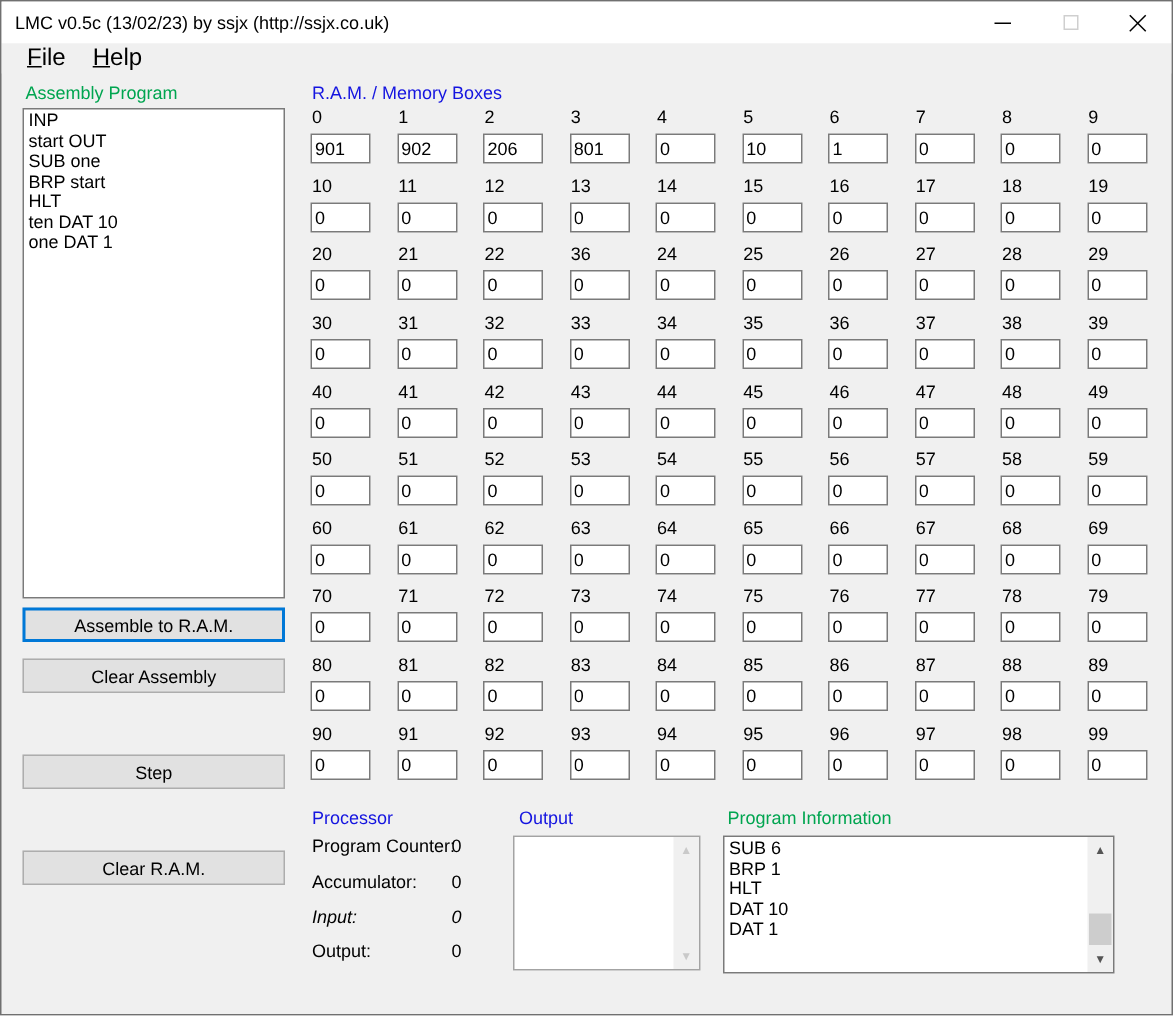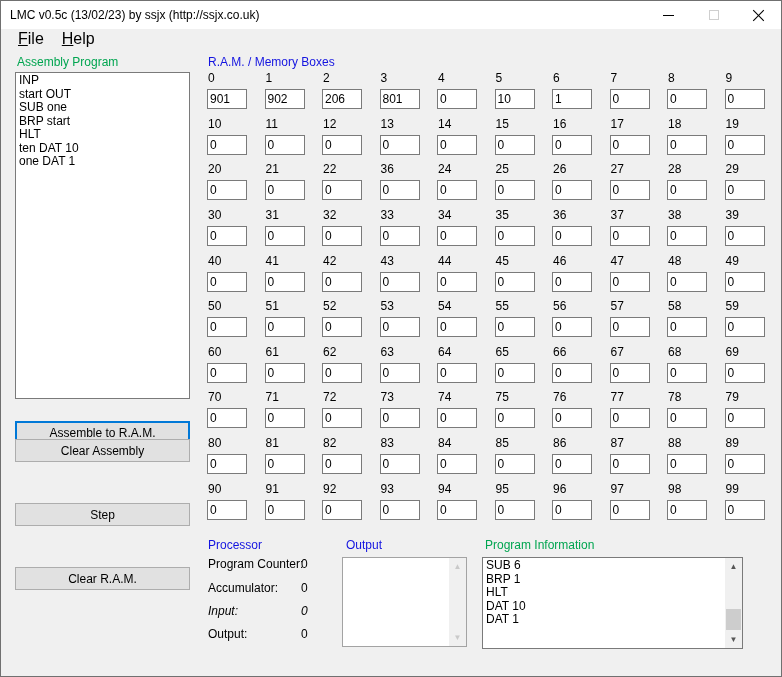--- a/index.html
+++ b/index.html
@@ -86,21 +86,21 @@
   <div class="listbox" id="asmList" style="left:14px; top:71px; width:175px; height:327px;">
       <div class="lb-line">INP</div>
       <div class="lb-line">start OUT</div>
       <div class="lb-line">SUB one</div>
       <div class="lb-line">BRP start</div>
       <div class="lb-line">HLT</div>
       <div class="lb-line">ten DAT 10</div>
       <div class="lb-line">one DAT 1</div>
     </div>
 
-  <button class="btn focused" style="top:420px;">Assemble to R.A.M.</button>
+  <button class="btn focused" style="top:404px;">Assemble to R.A.M.</button>
   <button class="btn" style="top:438px;">Clear Assembly</button>
   <button class="btn" style="top:502px;">Step</button>
   <button class="btn" style="top:566px;">Clear R.A.M.</button>
 
   <div class="sec-label blue" style="left:207px; top:54px;">R.A.M. / Memory Boxes</div>
   <div id="memGrid">
       <div class="mem-cell"><div class="mem-label">0</div><input class="mem-input" value="901" style=""></div>
       <div class="mem-cell"><div class="mem-label">1</div><input class="mem-input" value="902" style=""></div>
       <div class="mem-cell"><div class="mem-label">2</div><input class="mem-input" value="206" style=""></div>
       <div class="mem-cell"><div class="mem-label">3</div><input class="mem-input" value="801" style=""></div>

